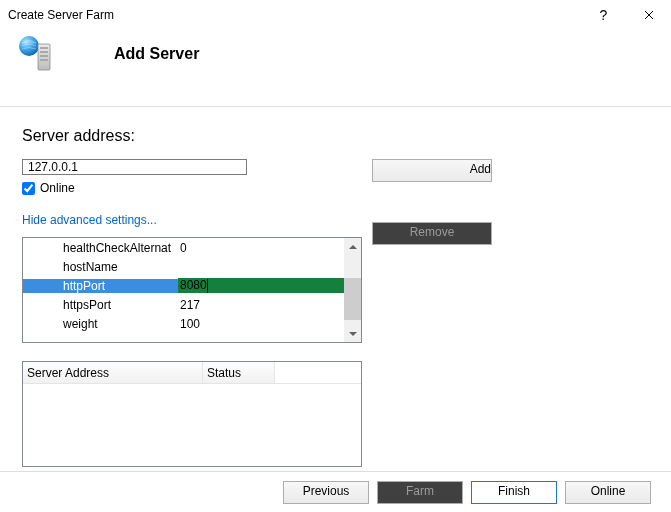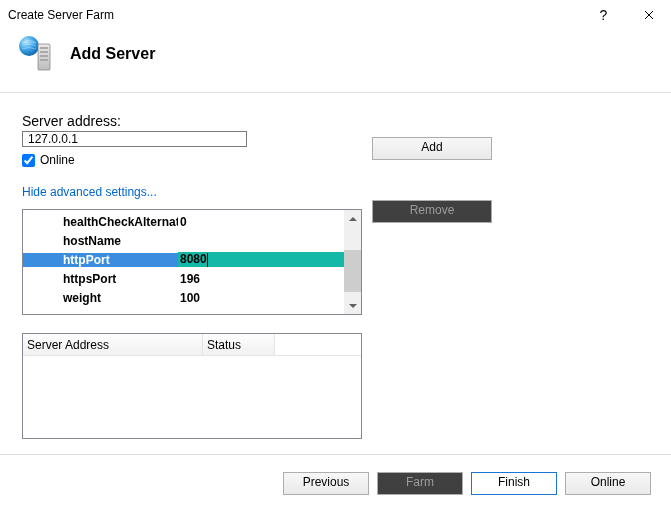--- a/index.html
+++ b/index.html
@@ -5,66 +5,66 @@
   * { box-sizing: border-box; font-family: "Segoe UI", Tahoma, sans-serif; }
   html, body { margin: 0; padding: 0; }
   body { width: 671px; height: 512px; background: #fff; color: #000; font-size: 12px; overflow: hidden; }
 
   .titlebar { display: flex; align-items: center; height: 30px; padding: 0 0 0 8px; }
   .titlebar .title { flex: 1; font-size: 12px; }
   .titlebar .ctrl { width: 45px; height: 30px; display: flex; align-items: center; justify-content: center; }
   .titlebar .ctrl svg { width: 10px; height: 10px; }
   .titlebar .help { font-size: 14px; }
 
-  .header { display: flex; align-items: center; padding: 6px 20px 20px 18px; border-bottom: 1px solid #ddd; }
+  .header { display: flex; align-items: center; padding: 6px 20px 34px 18px; border-bottom: 1px solid #ddd; gap: 44px; }
   .header .icon-wrap { width: 36px; height: 36px; margin-right: 16px; position: relative; }
   .header h1 { font-size: 16px; font-weight: bold; margin: 0; }
 
   .body { padding: 20px 22px 10px 22px; position: relative; }
 
   .row-2col { display: flex; }
   .col-left { width: 340px; }
   .col-right { flex: 1; display: flex; flex-direction: column; align-items: flex-start; padding-left: 10px; }
 
-  .field-label { font-size: 14px; margin-bottom: 2px; }
+  .field-label { font-size: 16px; margin-bottom: 14px; }
   .text-input { width: 225px; height: 16px; border: 1px solid #7a7a7a; padding: 2px 5px; font-size: 12px; }
   .checkbox-row { margin-top: 6px; display:flex; align-items:center; }
   .checkbox-row input { margin: 0 5px 0 0; width:13px; height:13px; }
   .link { color: #0066cc; margin-top: 18px; display: inline-block; font-size: 12px; }
 
   .btn { width: 120px; height: 23px; background: linear-gradient(#f7f7f7,#eaeaea); border: 1px solid #adadad; font-size: 12px; line-height: 19px; text-align: center; cursor: default; }
   .btn.disabled { color: #9a9a9a; cursor: default; background: #404040; }
   .btn.primary { border: 1px solid #1e74d2; background: #fff; }
   .col-right .btn { margin-bottom: 6px; }
-  .col-right .btn:first-child { margin-top: 24px; }
+  .col-right .btn:first-child { margin-top: 32px; text-align: right; }
   .col-right .btn:nth-child(2) { margin-top: 34px; }
 
   .grid-container { width: 340px; height: 106px; border: 1px solid #828790; margin-top: 10px; display:flex; background:#fff;}
   .grid-body { flex:1; overflow:hidden; }
-  .grid-row { display:flex; height: 19px; align-items:flex-end;font-weight:bold; }
+  .grid-row { display:flex; height: 19px; align-items:center; }
   .grid-cell-name { width: 155px; padding-left: 40px; font-size: 12px; white-space: nowrap; overflow:hidden; }
   .grid-cell-val  { flex:1; font-size: 12px; padding-left: 2px; }
   .grid-row.selected .grid-cell-name { background: #3b8de0; color:#fff; }
-  .grid-row.selected .grid-cell-val { background: #14b8a6; }
+  .grid-row.selected .grid-cell-val { background: #15803d; }
   .scrollbar { width: 17px; background: #f0f0f0; position:relative; }
   .scroll-btn { width:17px; height:17px; background:#f0f0f0; position:absolute; display:flex; align-items:center; justify-content:center; }
   .scroll-btn.up { top:0; }
   .scroll-btn.dn { bottom:0; }
   .scroll-thumb { width:17px; background:#cdcdcd; position:absolute; top:40px; height:42px; }
   .arrow-up, .arrow-dn { width:0;height:0;border-left:4px solid transparent;border-right:4px solid transparent;}
   .arrow-up{border-bottom:4px solid #606060;}
   .arrow-dn{border-top:4px solid #606060;}
 
   .serverlist { width: 340px; height: 106px; border: 1px solid #828790; margin-top: 18px; background:#fff; }
   .sl-header { display:flex; height:22px; border-bottom:1px solid #e5e5e5;}
   .sl-col { border-right:1px solid #e5e5e5; padding-left:4px; font-size:12px; display:flex; align-items:center; background:linear-gradient(#fdfdfd,#f1f1f1);}
   .sl-col.c1{width:180px;}
   .sl-col.c2{width:72px;}
 
-  .footer { position:absolute; bottom:0; left:0; right:0; height:58px; border-top:1px solid #ddd; display:flex; justify-content:flex-end; align-items:center; padding-right:20px; gap:8px; }
+  .footer { position:absolute; bottom:0; left:0; right:0; height:41px; border-top:1px solid #ddd; display:flex; justify-content:flex-end; align-items:center; padding-right:20px; gap:8px; }
   .footer .btn { width: 86px; }
 
   .caret { display:inline-block; width:1px; height:14px; background:#000; vertical-align:middle; animation:blink 1s step-end infinite;}
   @keyframes blink{50%{opacity:0;}}
 </style>
 </head>
 <body>
 
 <div class="titlebar">
   <div class="title">Create Server Farm</div>
@@ -123,21 +123,21 @@
             <div class="grid-row">
               <div class="grid-cell-name">hostName</div>
               <div class="grid-cell-val"></div>
             </div>
             <div class="grid-row selected">
               <div class="grid-cell-name">httpPort</div>
               <div class="grid-cell-val"><span>8080</span><span class="caret"></span></div>
             </div>
             <div class="grid-row">
               <div class="grid-cell-name">httpsPort</div>
-              <div class="grid-cell-val">196</div>
+              <div class="grid-cell-val">217</div>
             </div>
             <div class="grid-row">
               <div class="grid-cell-name">weight</div>
               <div class="grid-cell-val">100</div>
             </div>
           </div>
         <div class="scrollbar">
           <div class="scroll-btn up">
               <div class="arrow-up"></div>
             </div>

